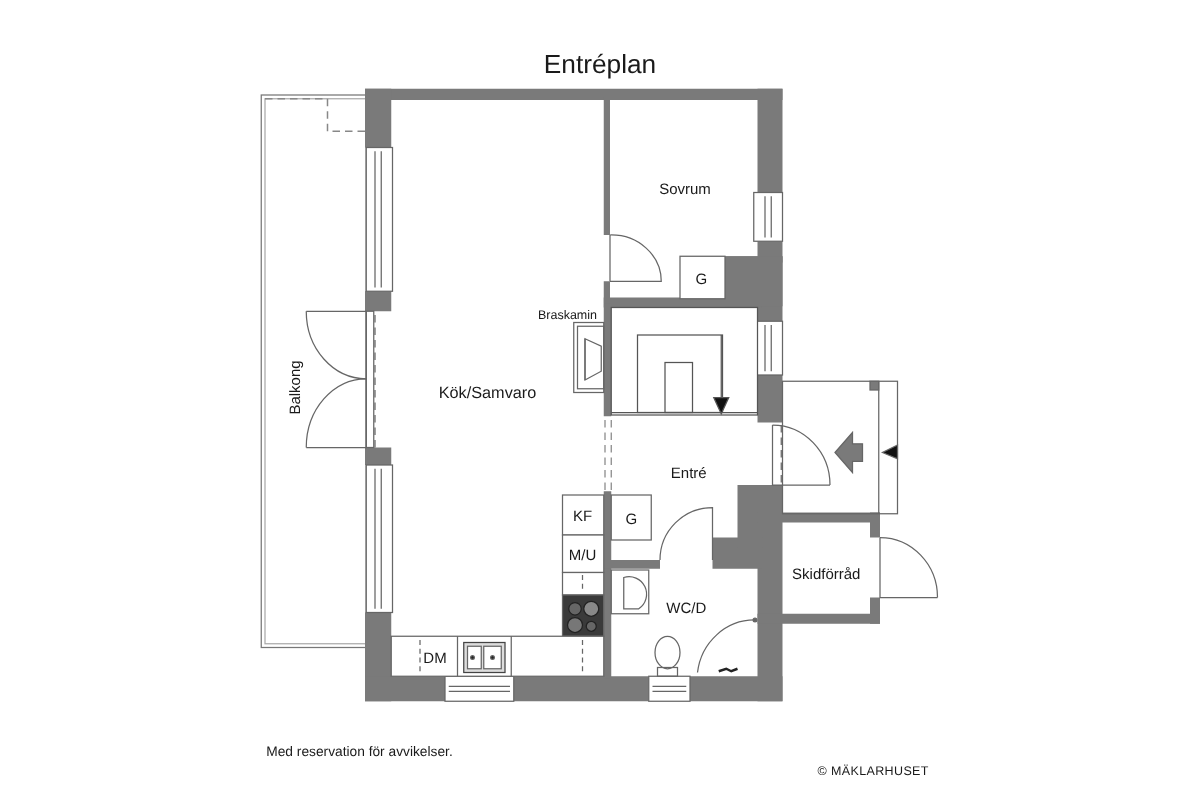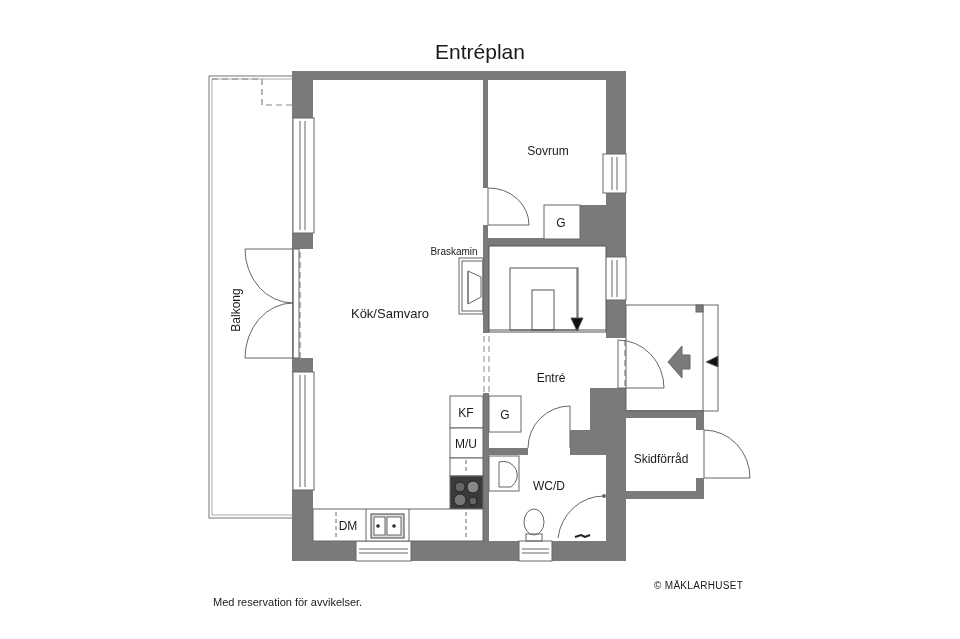--- a/index.html
+++ b/index.html
@@ -1,19 +1,19 @@
 <!DOCTYPE html>
 <html><head>
   <meta charset="utf-8">
   <style>
     html, body { margin: 0; padding: 0; background: #ffffff; }
     body { width: 960px; height: 639px; position: relative; overflow: hidden; font-family: "Liberation Sans", sans-serif; }
     .title { position: absolute; left: 0; width: 960px; top: 28px; text-align: center; font-size: 21px; color: #1a1a1a; margin-top: 12px; }
     .footer-left { position: absolute; left: 213px; top: 596px; font-size: 11px; color: #1a1a1a; text-align: right; }
-    .footer-right { position: absolute; left: 654px; top: 580px; font-size: 10px; color: #1a1a1a; letter-spacing: 0.3px; text-align: right; }
+    .footer-right { position: absolute; left: 654px; top: 612px; font-size: 10px; color: #1a1a1a; letter-spacing: 0.3px; text-align: right; }
     svg.plan { position: absolute; left: 0; top: 0; }
     .lbl { font-family: "Liberation Sans", sans-serif; fill: #1a1a1a; }
   </style>
 </head>
 <body>
 
 <div class="title">Entréplan</div>
 
 <svg class="plan" width="960" height="639" viewBox="0 0 960 639" xmlns="http://www.w3.org/2000/svg">
 

